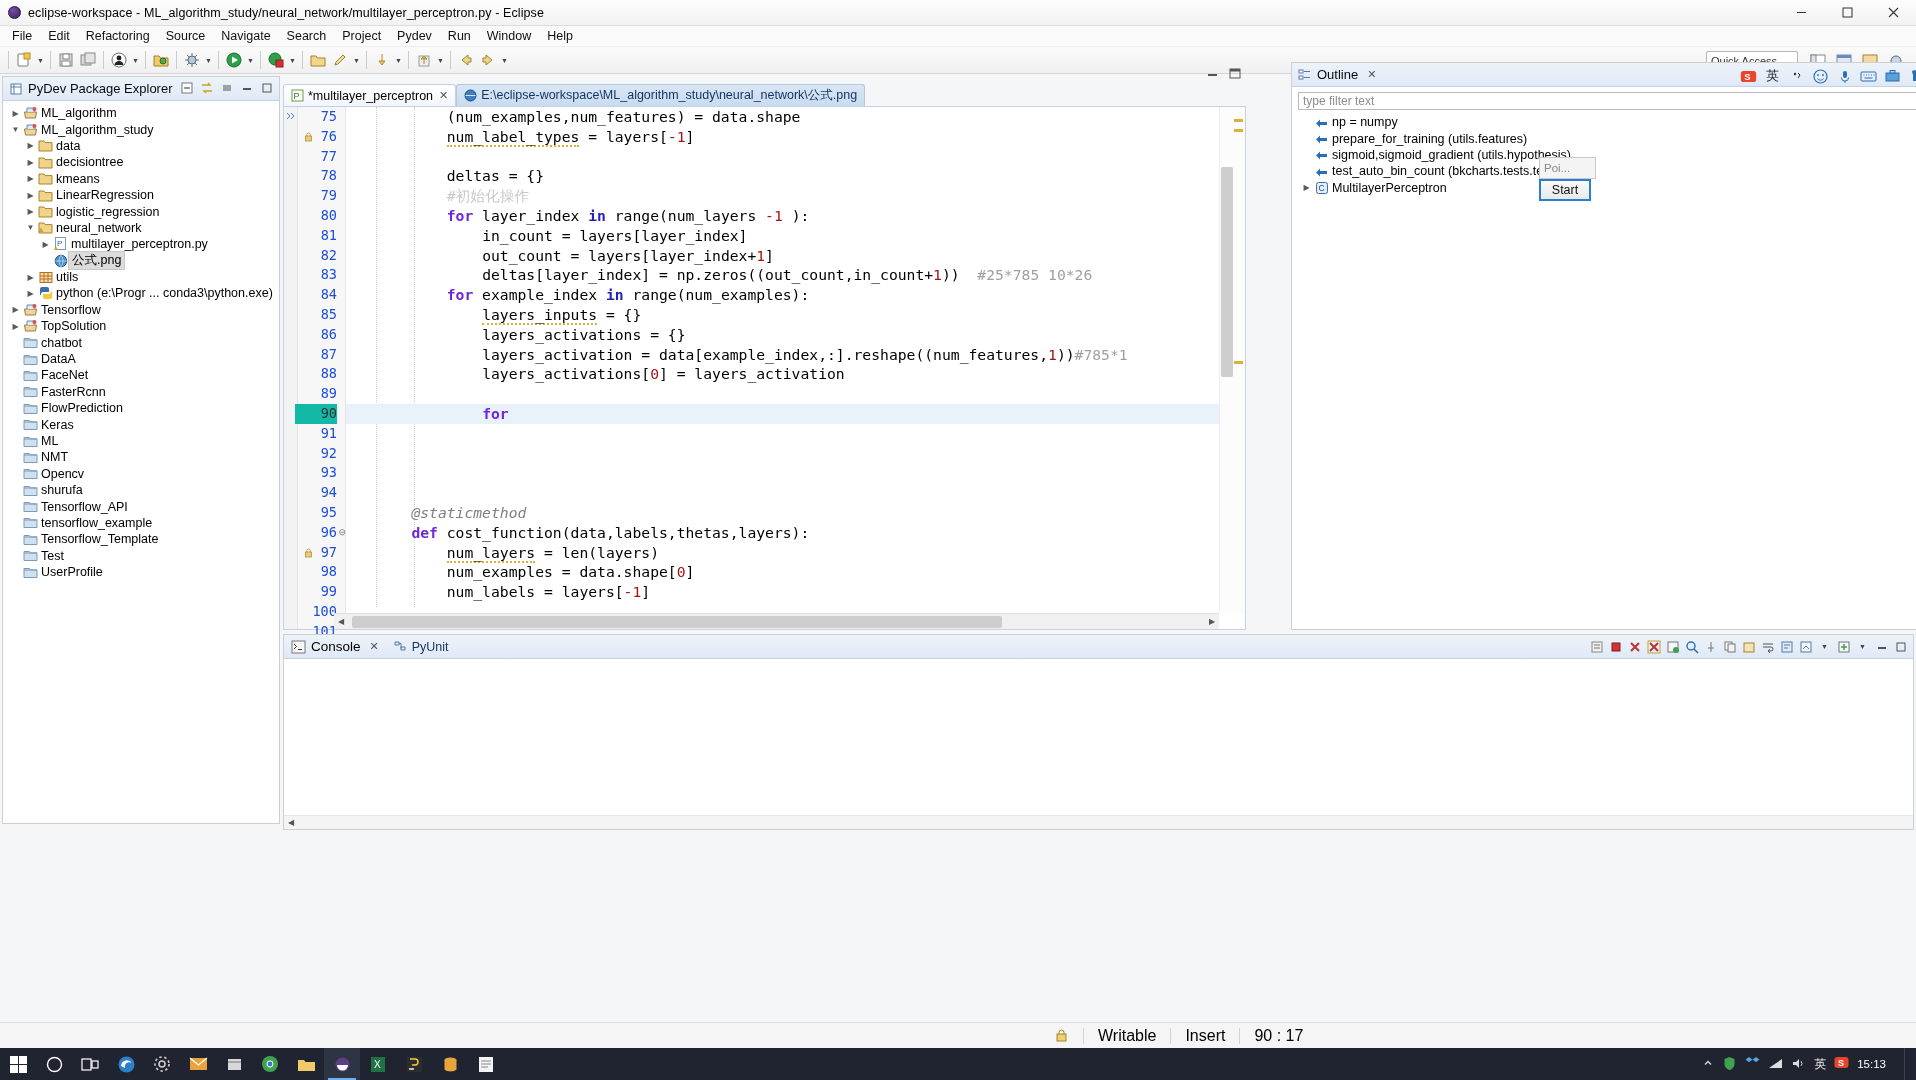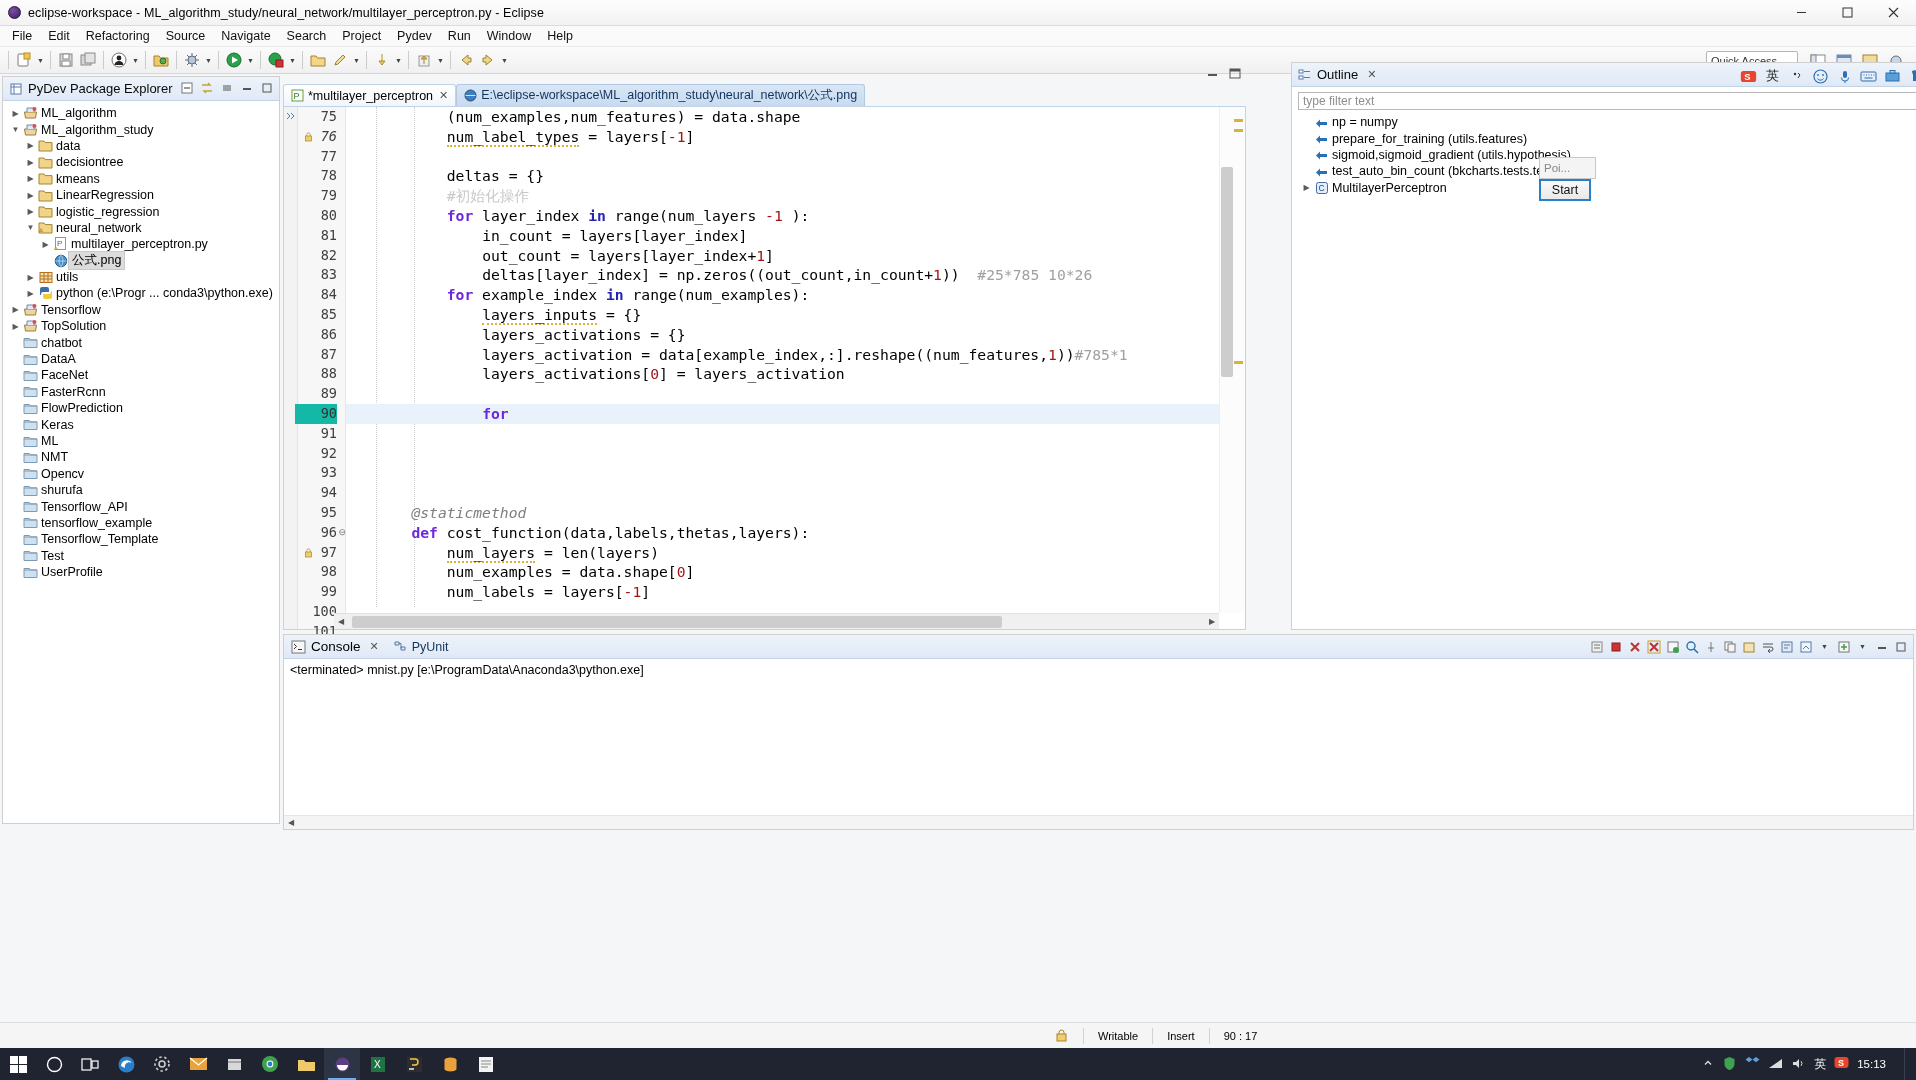--- a/index.html
+++ b/index.html
@@ -105,21 +105,21 @@
     position:absolute; left:62px; top:0; right:26px; bottom:22px;
     overflow:hidden;
     font-family:"DejaVu Sans Mono","Liberation Mono",monospace;
     font-size:14.7px;
   }
   .cline { height:19.8px; line-height:19.8px; white-space:pre; padding-left:30px; position:relative;}
   .cline.cur { background:#e9f1fb; }
   .lnum {
     position:absolute; right:8px; text-align:right; width:42px;
     font-family:"DejaVu Sans Mono","Liberation Mono",monospace;
-    font-size:13.6px; color:#404040; line-height:19.8px; height:19.8px;
+    font-size:13.6px; color:#1d4ed8; line-height:19.8px; height:19.8px;
   }
   .lnum.cur { background:#14b8a6; color:#333; }
   .gmark { position:absolute; left:4px; width:12px; height:19.8px; line-height:19.8px; text-align:center; }
   .kw { color:#6d28d9; font-weight:bold; }
   .kw2 { color:#2424b0; font-weight:bold; }
   .num { color:#a31515; }
   .cmt { color:#9f9f9f; font-style:normal; }
   .cmt-cn { color:#c9c9c9; }
   .dec { color:#7f7f7f; font-style:italic; }
   .err-underline { border-bottom:2px dotted #d8b33a; }
@@ -167,21 +167,21 @@
   .con-tab.inactive .con-tab-title { font-size:12.5px; color:#12335e; }
   .con-tools { position:absolute; right:4px; top:3px; display:flex; gap:2px; align-items:center;}
   .ct { width:17px;height:17px;display:flex;align-items:center;justify-content:center;}
   .con-body { padding:4px 6px; font-size:12.5px; }
   .con-term { color:#000; }
   .con-hscroll { position:absolute; left:0; right:0; bottom:0; height:14px; background:#f4f4f4; border-top:1px solid #e6e6e6;
                  display:flex; align-items:center;}
 
   
   .statusbar { position:absolute; left:0; bottom:32px; width:1916px; height:26px;
-               background:#f5f5f5; border-top:1px solid #dcdcdc; display:flex; align-items:center; font-size:11px;}
+               background:#f5f5f5; border-top:1px solid #dcdcdc; display:flex; align-items:center; font-size:16px;}
   .sb-sec { padding:0 14px; height:26px; display:flex; align-items:center; }
   .sb-div { width:1px; height:16px; background:#d2d2d2; }
 
   
   .taskbar { position:absolute; left:0; bottom:0; width:1916px; height:32px; background:#1f2430; display:flex; align-items:center; }
   .tb-item { width:36px; height:32px; display:flex; align-items:center; justify-content:center; position:relative;}
   .tb-item.active { background:#2d3444; }
   .tb-item.active:after { content:""; position:absolute; bottom:0; left:4px; right:4px; height:2px; background:#6ab0f3;}
   .tray { margin-left:auto; display:flex; align-items:center; gap:8px; padding-right:6px; color:#e6e6e6; font-size:11px;}
   .clock { text-align:right; line-height:14px; font-size:11.5px; color:#fff; padding-right:10px; }
@@ -730,21 +730,21 @@
         <div style="position:absolute;left:1px;top:4px">
           <svg width="11" height="11" viewBox="0 0 11 11">
               <path d="M2 2l3 3-3 3M6 2l3 3-3 3" stroke="#5a7ba6" fill="none"></path>
             </svg>
         </div>
       </div>
       <div class="gutter" id="gutter-container">
           <div style="position: relative; height: 19.8px;">
             <span class="lnum">75</span>
           </div>
-          <div style="position: relative; height: 19.8px; font-style: italic;">
+          <div style="position: relative; height: 19.8px;">
             <span class="gmark"><svg width="11" height="11" viewBox="0 0 11 11" style="vertical-align:middle">
                 <rect x="2.5" y="5" width="6" height="5" fill="#f0cf6a" stroke="#a5832e" stroke-width="0.7"></rect>
                 <path d="M3.8 5V3.6a1.7 1.7 0 0 1 3.4 0V5" fill="none" stroke="#a5832e" stroke-width="0.7"></path>
               </svg></span>
             <span class="lnum">76</span>
           </div>
           <div style="position: relative; height: 19.8px;">
             <span class="lnum">77</span>
           </div>
           <div style="position: relative; height: 19.8px;">
@@ -1091,23 +1091,20 @@
               <rect x="3" y="7" width="8" height="2" fill="#555"></rect>
             </svg>
           </div>
         <div class="ct">
             <svg width="14" height="14" viewBox="0 0 14 14">
               <rect x="3" y="3" width="8" height="8" fill="none" stroke="#555"></rect>
             </svg>
           </div>
       </div>
     </div>
-    <div class="con-body">
-      <span class="con-term">&lt;terminated&gt;</span><span> mnist.py [e:\ProgramData\Anaconda3\python.exe]</span>
-    </div>
     <div class="con-hscroll">
       <div class="hs-arrow">◀</div>
     </div>
   </div>
 
   <div class="statusbar">
     <div class="sb-sec" style="margin-left:1040px">
       <svg width="15" height="15" viewBox="0 0 15 15">
           <rect x="3" y="6" width="9" height="7" fill="#f0cf6a" stroke="#a5832e"></rect>
           <path d="M5 6V4.5a2.5 2.5 0 0 1 5 0V6" fill="none" stroke="#a5832e"></path>

